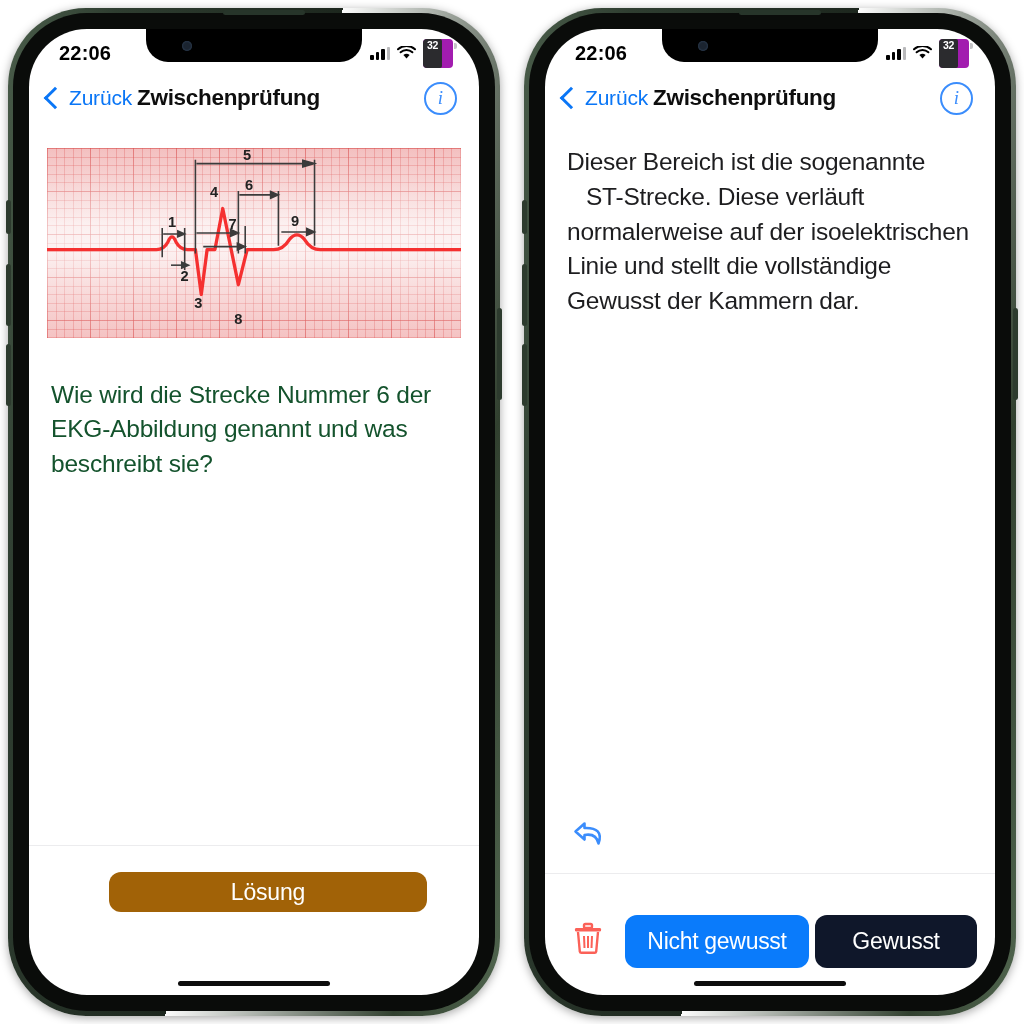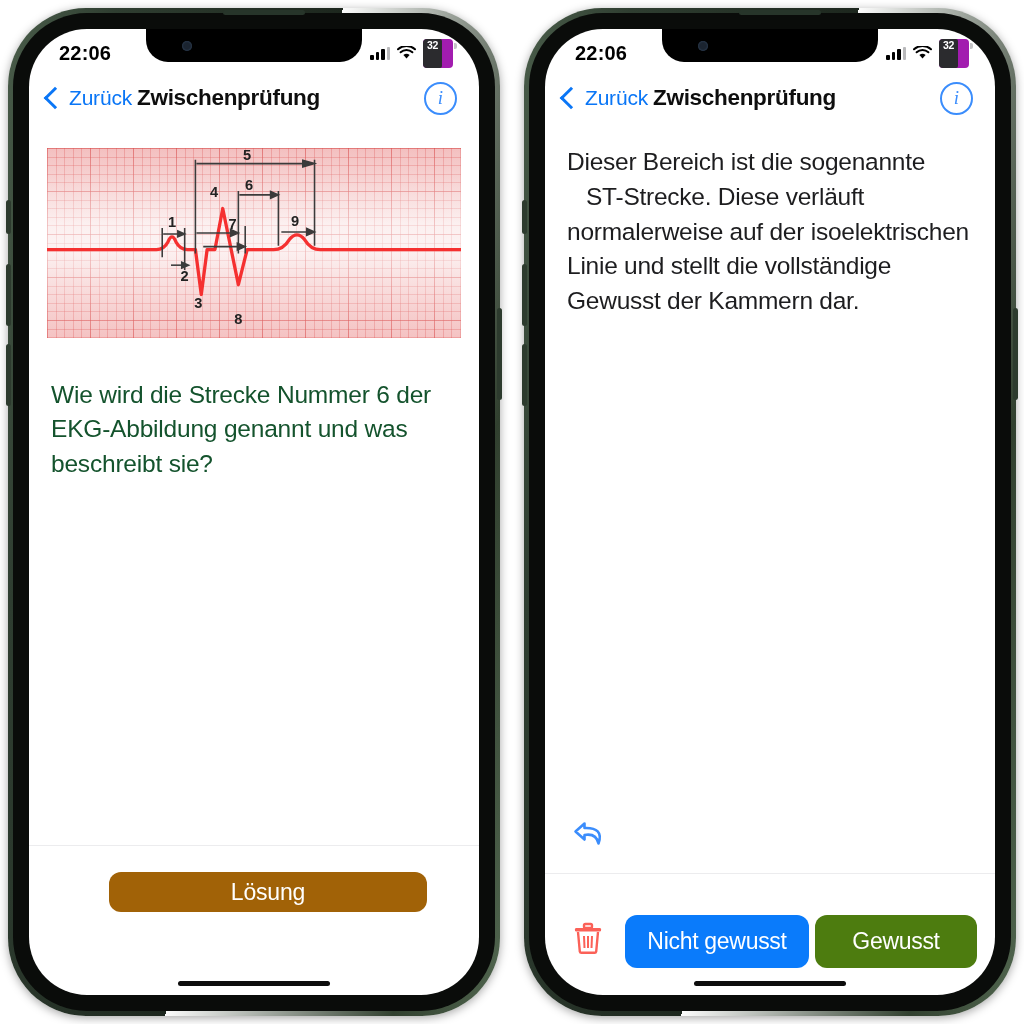--- a/index.html
+++ b/index.html
@@ -353,21 +353,21 @@
     font-family: "Liberation Sans", sans-serif;
     letter-spacing: -0.3px;
     cursor: pointer;
   }
   .btn-known {
     position: absolute;
     right: 18px;
     top: 22px;
     width: 162px;
     height: 53px;
-    background: #4d7c0f;
+    background: #0f172a;
     border-radius: 12px;
     border: none;
     color: #ffffff;
     font-size: 23px;
     font-family: "Liberation Sans", sans-serif;
     letter-spacing: -0.3px;
     cursor: pointer;
   }
 
   

